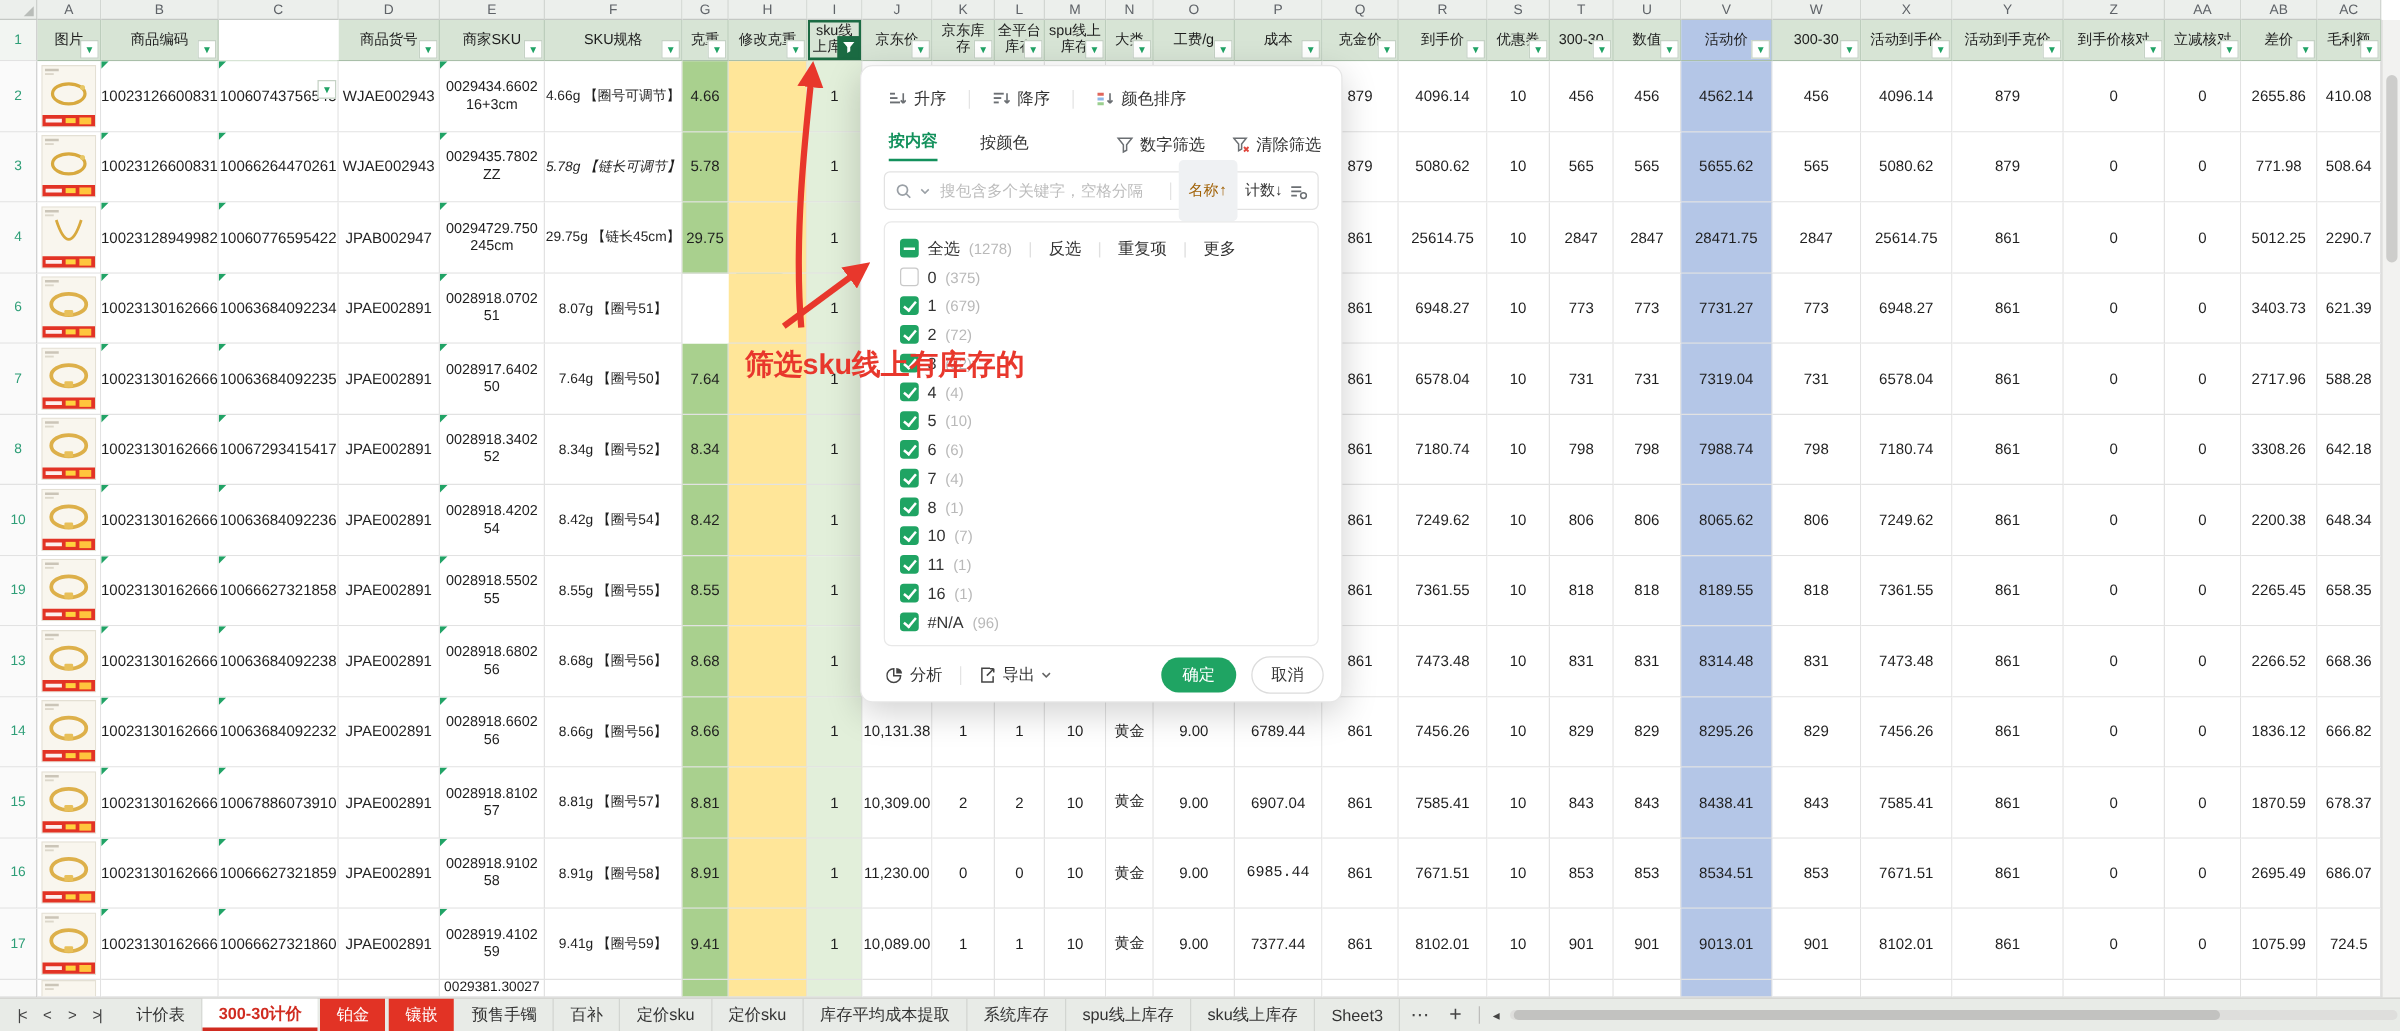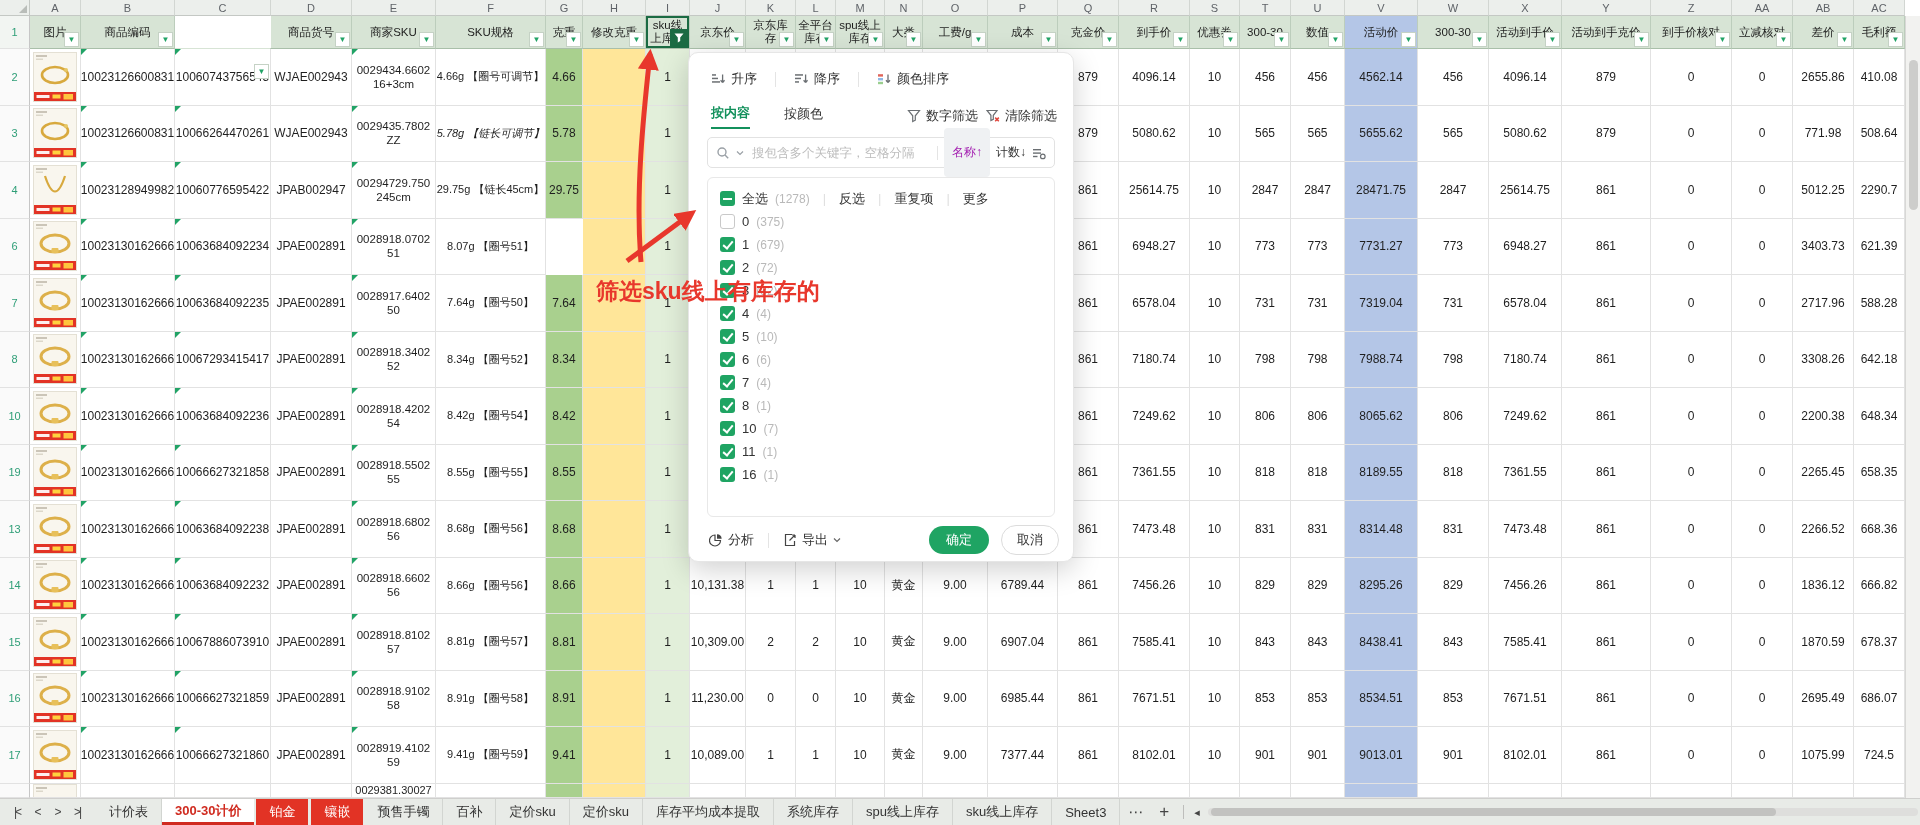--- a/index.html
+++ b/index.html
@@ -45,21 +45,21 @@
   .sortitem{display:flex;align-items:center;gap:6px;cursor:pointer;color:#333;}
   .vsep{width:1px;height:15px;background:#E4E4E4;margin:0 18px;}
   .tabsrow{position:absolute;left:22px;right:16px;top:50px;height:26px;display:flex;align-items:center;}
   .ptab{margin-right:34px;padding-bottom:5px;cursor:pointer;color:#333;}
   .ptab.on{color:#13915C;font-weight:bold;border-bottom:2.5px solid #13915C;}
   .pact{display:flex;align-items:center;gap:5px;cursor:pointer;color:#333;}
   .searchbox{position:absolute;left:18px;right:18px;top:84px;height:31px;border:1px solid #E2E2E2;border-radius:5px;
              display:flex;align-items:center;padding:0 8px;box-sizing:border-box;gap:6px;}
   .searchbox input{flex:1;border:none;outline:none;font-size:12.5px;color:#333;font-family:"Liberation Sans",sans-serif;min-width:0;background:transparent;}
   .searchbox input::placeholder{color:#BDBDBD;}
-  .pill{background:#EFF1F3;border-radius:4px;padding:16px 8px;font-size:12px;color:#a21caf;white-space:nowrap;cursor:pointer;}
+  .pill{background:#EFF1F3;border-radius:4px;padding:16px 8px;font-size:12px;color:#a16207;white-space:nowrap;cursor:pointer;font-family:Liberation Mono, monospace;}
   .cntsort{font-size:12px;color:#333;white-space:nowrap;cursor:pointer;}
   .sep2{width:1px;height:14px;background:#E4E4E4;}
   .listbox{position:absolute;left:18px;right:18px;top:124px;height:340px;border:1px solid #E8E8E8;border-radius:6px;
            overflow:hidden;padding:9px 12px;box-sizing:border-box;}
   .lrow{display:flex;align-items:center;height:23px;gap:7px;}
   .cb{width:15px;height:15px;border-radius:3px;box-sizing:border-box;flex:none;position:relative;}
   .cb.checked{background:var(--panel-green,#1FA463);}
   .cb.checked::after{content:"";position:absolute;left:4.5px;top:1.5px;width:4px;height:8px;border:solid #fff;border-width:0 2px 2px 0;transform:rotate(40deg);}
   .cb.indet{background:var(--panel-green,#1FA463);}
   .cb.indet::after{content:"";position:absolute;left:3px;top:6.5px;width:9px;height:2px;background:#fff;}
@@ -726,21 +726,21 @@
       <div class="cell cF" style="left: 436px; width: 110px; top: 670.5px; height: 56.5px;">8.91g 【圈号58】</div>
       <div class="cell cG" style="left: 546px; width: 37px; top: 670.5px; height: 56.5px;">8.91</div>
       <div class="cell cH" style="left: 583px; width: 63px; top: 670.5px; height: 56.5px;"></div>
       <div class="cell cI" style="left: 646px; width: 44px; top: 670.5px; height: 56.5px;">1</div>
       <div class="cell" style="left: 690px; width: 56px; top: 670.5px; height: 56.5px;">11,230.00</div>
       <div class="cell" style="left: 746px; width: 50px; top: 670.5px; height: 56.5px;">0</div>
       <div class="cell" style="left: 796px; width: 40px; top: 670.5px; height: 56.5px;">0</div>
       <div class="cell" style="left: 836px; width: 49px; top: 670.5px; height: 56.5px;">10</div>
       <div class="cell" style="left: 885px; width: 38px; top: 670.5px; height: 56.5px;">黄金</div>
       <div class="cell" style="left: 923px; width: 65px; top: 670.5px; height: 56.5px;">9.00</div>
-      <div class="cell" style="left: 988px; width: 70px; top: 670.5px; height: 56.5px;">6985.44</div>
+      <div class="cell" style="left: 988px; width: 70px; top: 670.5px; height: 56.5px; font-family: Liberation Mono, monospace;">6985.44</div>
       <div class="cell" style="left: 1058px; width: 61px; top: 670.5px; height: 56.5px;">861</div>
       <div class="cell" style="left: 1119px; width: 71px; top: 670.5px; height: 56.5px;">7671.51</div>
       <div class="cell" style="left: 1190px; width: 50px; top: 670.5px; height: 56.5px;">10</div>
       <div class="cell" style="left: 1240px; width: 51px; top: 670.5px; height: 56.5px;">853</div>
       <div class="cell" style="left: 1291px; width: 54px; top: 670.5px; height: 56.5px;">853</div>
       <div class="cell cV" style="left: 1345px; width: 73px; top: 670.5px; height: 56.5px;">8534.51</div>
       <div class="cell" style="left: 1418px; width: 71px; top: 670.5px; height: 56.5px;">853</div>
       <div class="cell" style="left: 1489px; width: 73px; top: 670.5px; height: 56.5px;">7671.51</div>
       <div class="cell" style="left: 1562px; width: 89px; top: 670.5px; height: 56.5px;">861</div>
       <div class="cell" style="left: 1651px; width: 81px; top: 670.5px; height: 56.5px;">0</div>
@@ -865,21 +865,21 @@
             <rect x="1" y="9.8" width="5" height="2.4" fill="#9BCf8f"></rect>
             <path d="M11 2.5 v8 M11 10.5 l-2-2.2 M11 10.5 l2-2.2" stroke="#6B6F73" stroke-width="1.3" fill="none"></path>
           </svg>
         <span>颜色排序</span>
       </span>
     </div>
     <div class="tabsrow">
       <span class="ptab on">按内容</span>
       <span class="ptab">按颜色</span>
       <span style="flex:1"></span>
-      <span class="pact" style="margin-right:8px">
+      <span class="pact" style="margin-right:22px">
         <svg class="ic" viewBox="0 0 14 14">
             <path d="M1.5 1.5 h11 L8.3 6.8 v4.4 l-2.6 1.4 V6.8 Z" fill="none" stroke="#6B6F73" stroke-width="1.2"></path>
           </svg>
         <span>数字筛选</span>
       </span>
       <span class="pact">
         <svg class="ic" viewBox="0 0 14 14">
             <path d="M1 1.5 h10 L7.3 6.3 v4 l-2.4 1.3 V6.3 Z" fill="none" stroke="#6B6F73" stroke-width="1.2"></path>
             <path d="M9.2 8.6 l3.6 3.6 M12.8 8.6 l-3.6 3.6" stroke="#E0463C" stroke-width="1.5"></path>
           </svg>
@@ -969,20 +969,25 @@
         </div>
         <div class="lrow">
           <span class="cb checked"></span>
           <span class="lbl">11</span>
           <span class="cnt">(1)</span>
         </div>
         <div class="lrow">
           <span class="cb checked"></span>
           <span class="lbl">16</span>
           <span class="cnt">(1)</span>
+        </div>
+        <div class="lrow">
+          <span class="cb checked"></span>
+          <span class="lbl">#N/A</span>
+          <span class="cnt">(96)</span>
         </div>
       </div>
     <div class="pfoot">
       <span class="pact">
         <svg class="ic" viewBox="0 0 14 14">
             <path d="M6 7.5 V2 A5.5 5.5 0 1 0 11.5 7.5 Z" fill="none" stroke="#444" stroke-width="1.2"></path>
             <path d="M8 5.8 V1.3 A5 5 0 0 1 12.7 5.8 Z" fill="#444"></path>
           </svg>
         <span>分析</span>
       </span>

